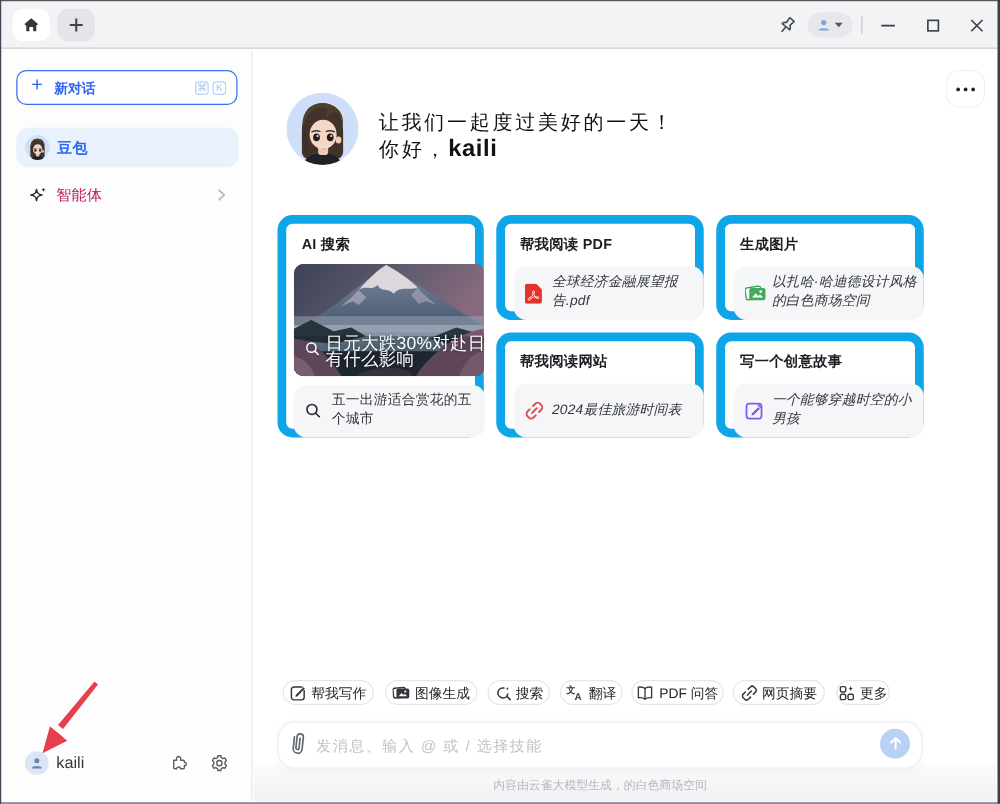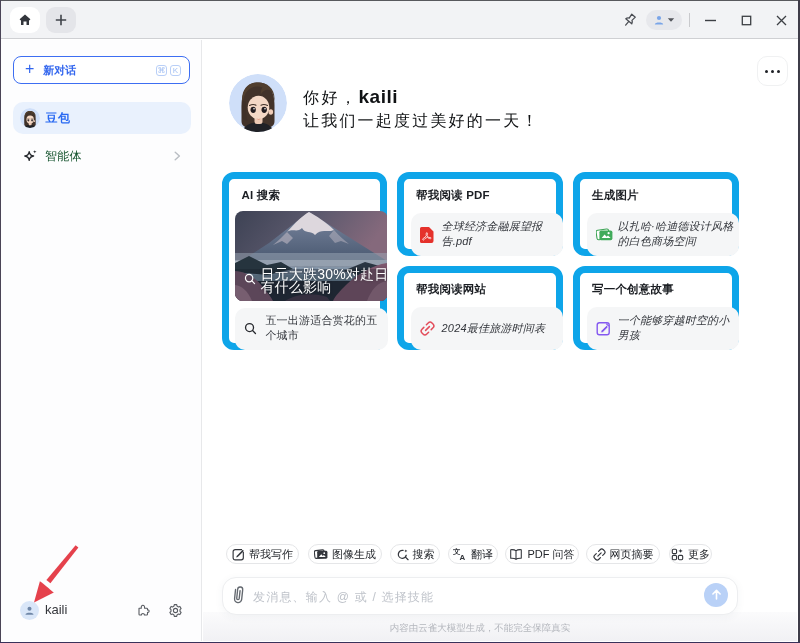--- a/index.html
+++ b/index.html
@@ -33,21 +33,21 @@
   display:flex; align-items:center; color:#3165ee; }
 #newchat .plus { font-size:16px; font-weight:400; margin-left:11px; line-height:1; margin-top:-2px;}
 #newchat .lbl { font-size:11px; font-weight:700; margin-left:9px; letter-spacing:0px; }
 #newchat .keys { margin-left:auto; margin-right:8px; display:flex; gap:3px; }
 #newchat .key { width:11px; height:11px; border:1px solid #b9cff7; border-radius:3px;
   color:#a5c1f3; font-size:8px; line-height:9.5px; text-align:center; }
 #doubao { position:absolute; left:12px; top:62px; width:178px; height:32px;
   background:#e9f1fd; border-radius:10px; display:flex; align-items:center; }
 #doubao .txt { color:#2a6af2; font-size:12px; font-weight:700; margin-left:6px; letter-spacing:0.5px;}
 .srow { position:absolute; left:12px; width:178px; height:32px; display:flex; align-items:center; }
-.srow .txt { color:#14532d; font-size:12px; margin-left:7px; letter-spacing:0.3px; }
+.srow .txt { color:#be185d; font-size:12px; margin-left:7px; letter-spacing:0.3px; }
 #row-agent { top:100px; }
 #row-disc { top:135px; }
 .srow svg.lead { margin-left:10px; }
 #chev { position:absolute; right:8px; }
 #sb-footer { position:absolute; left:0; top:558px; width:100%; height:30px; }
 #kaili-av { position:absolute; left:19px; top:3px; width:19px; height:19px; border-radius:50%;
   background:#d9e6f8; display:flex; align-items:center; justify-content:center; }
 #kaili-name { position:absolute; left:44px; top:4px; font-size:13px; color:#34363b; }
 #puzzle { position:absolute; left:136px; top:5px; }
 #gear { position:absolute; left:167px; top:5px; }
@@ -238,22 +238,22 @@
         <ellipse cx="24.2" cy="35.8" rx="2.7" ry="3.1" fill="#221c1f"></ellipse>
         <ellipse cx="35.2" cy="35.8" rx="2.7" ry="3.1" fill="#221c1f"></ellipse>
         <circle cx="25" cy="34.8" r="0.8" fill="#fff"></circle>
           <circle cx="36" cy="34.8" r="0.8" fill="#fff"></circle>
         <path d="M27.2 44.3 Q29.6 45.8 31.8 44.2 Q29.6 47.2 27.2 44.3 Z" fill="#e2957f"></path>
         <path d="M29 8.5 C19.5 8.5 13 14.5 13 26 L13.6 30 C14.6 21.5 17.5 16.5 21.8 14.2 C26.2 12 30.4 12 33.4 13.6 C32 15.8 31.4 18.2 31.8 20.4 C34 16.4 38 14.6 41.6 16.4 C43.8 19 45 22.4 45 27 L45.5 25 C45.8 14.5 38.5 8.5 29 8.5 Z" fill="#503e2e"></path>
         <path d="M13 26 C12.6 32 12.8 40 13.4 44 C14.8 45.5 16.6 46.4 18.4 46.6 C16.8 39.8 16.4 32.8 17 27.6 C15.4 27.6 14 27 13 26 Z" fill="#3a2d25" opacity="0.5"></path>
       </svg>
     </div>
     <div id="greet-text">
+      <div id="greet-l2">让我们一起度过美好的一天！</div>
       <div id="greet-l1">你好，<b>kaili</b></div>
-      <div id="greet-l2">让我们一起度过美好的一天！</div>
     </div>
   </div>
 
   <div class="card" id="card1">
     <div class="ct">AI 搜索</div>
     <div id="fuji">
       <svg width="152" height="90" viewBox="0 0 152 90" preserveAspectRatio="none">
         <defs>
           <linearGradient id="sky" x1="0" y1="0" x2="1" y2="0.25">
             <stop offset="0" stop-color="#3d4254"></stop>
@@ -421,14 +421,14 @@
           <path d="M3.6 4.6 V13.4 A3.4 3.4 0 0 0 10.4 13.4 V4.2 A2.4 2.4 0 0 0 5.6 4.2 V12.8 A1.2 1.2 0 0 0 8 12.8 V5.2" fill="none" stroke="#63686f" stroke-width="1.3" stroke-linecap="round"></path>
         </g>
       </svg>
     <div id="placeholder">发消息、输入 @ 或 / 选择技能</div>
     <div id="send">
         <svg width="13" height="13" viewBox="0 0 13 13">
           <path d="M6.5 11 V2.6 M2.9 6 L6.5 2.4 L10.1 6" fill="none" stroke="#fff" stroke-width="1.6" stroke-linecap="round" stroke-linejoin="round"></path>
         </svg>
       </div>
   </div>
-  <div id="disclaimer">内容由云雀大模型生成，不能完全保障真实</div>
+  <div id="disclaimer">内容由云雀大模型生成，的白色商场空间</div>
 </div>
 
 </body></html>

